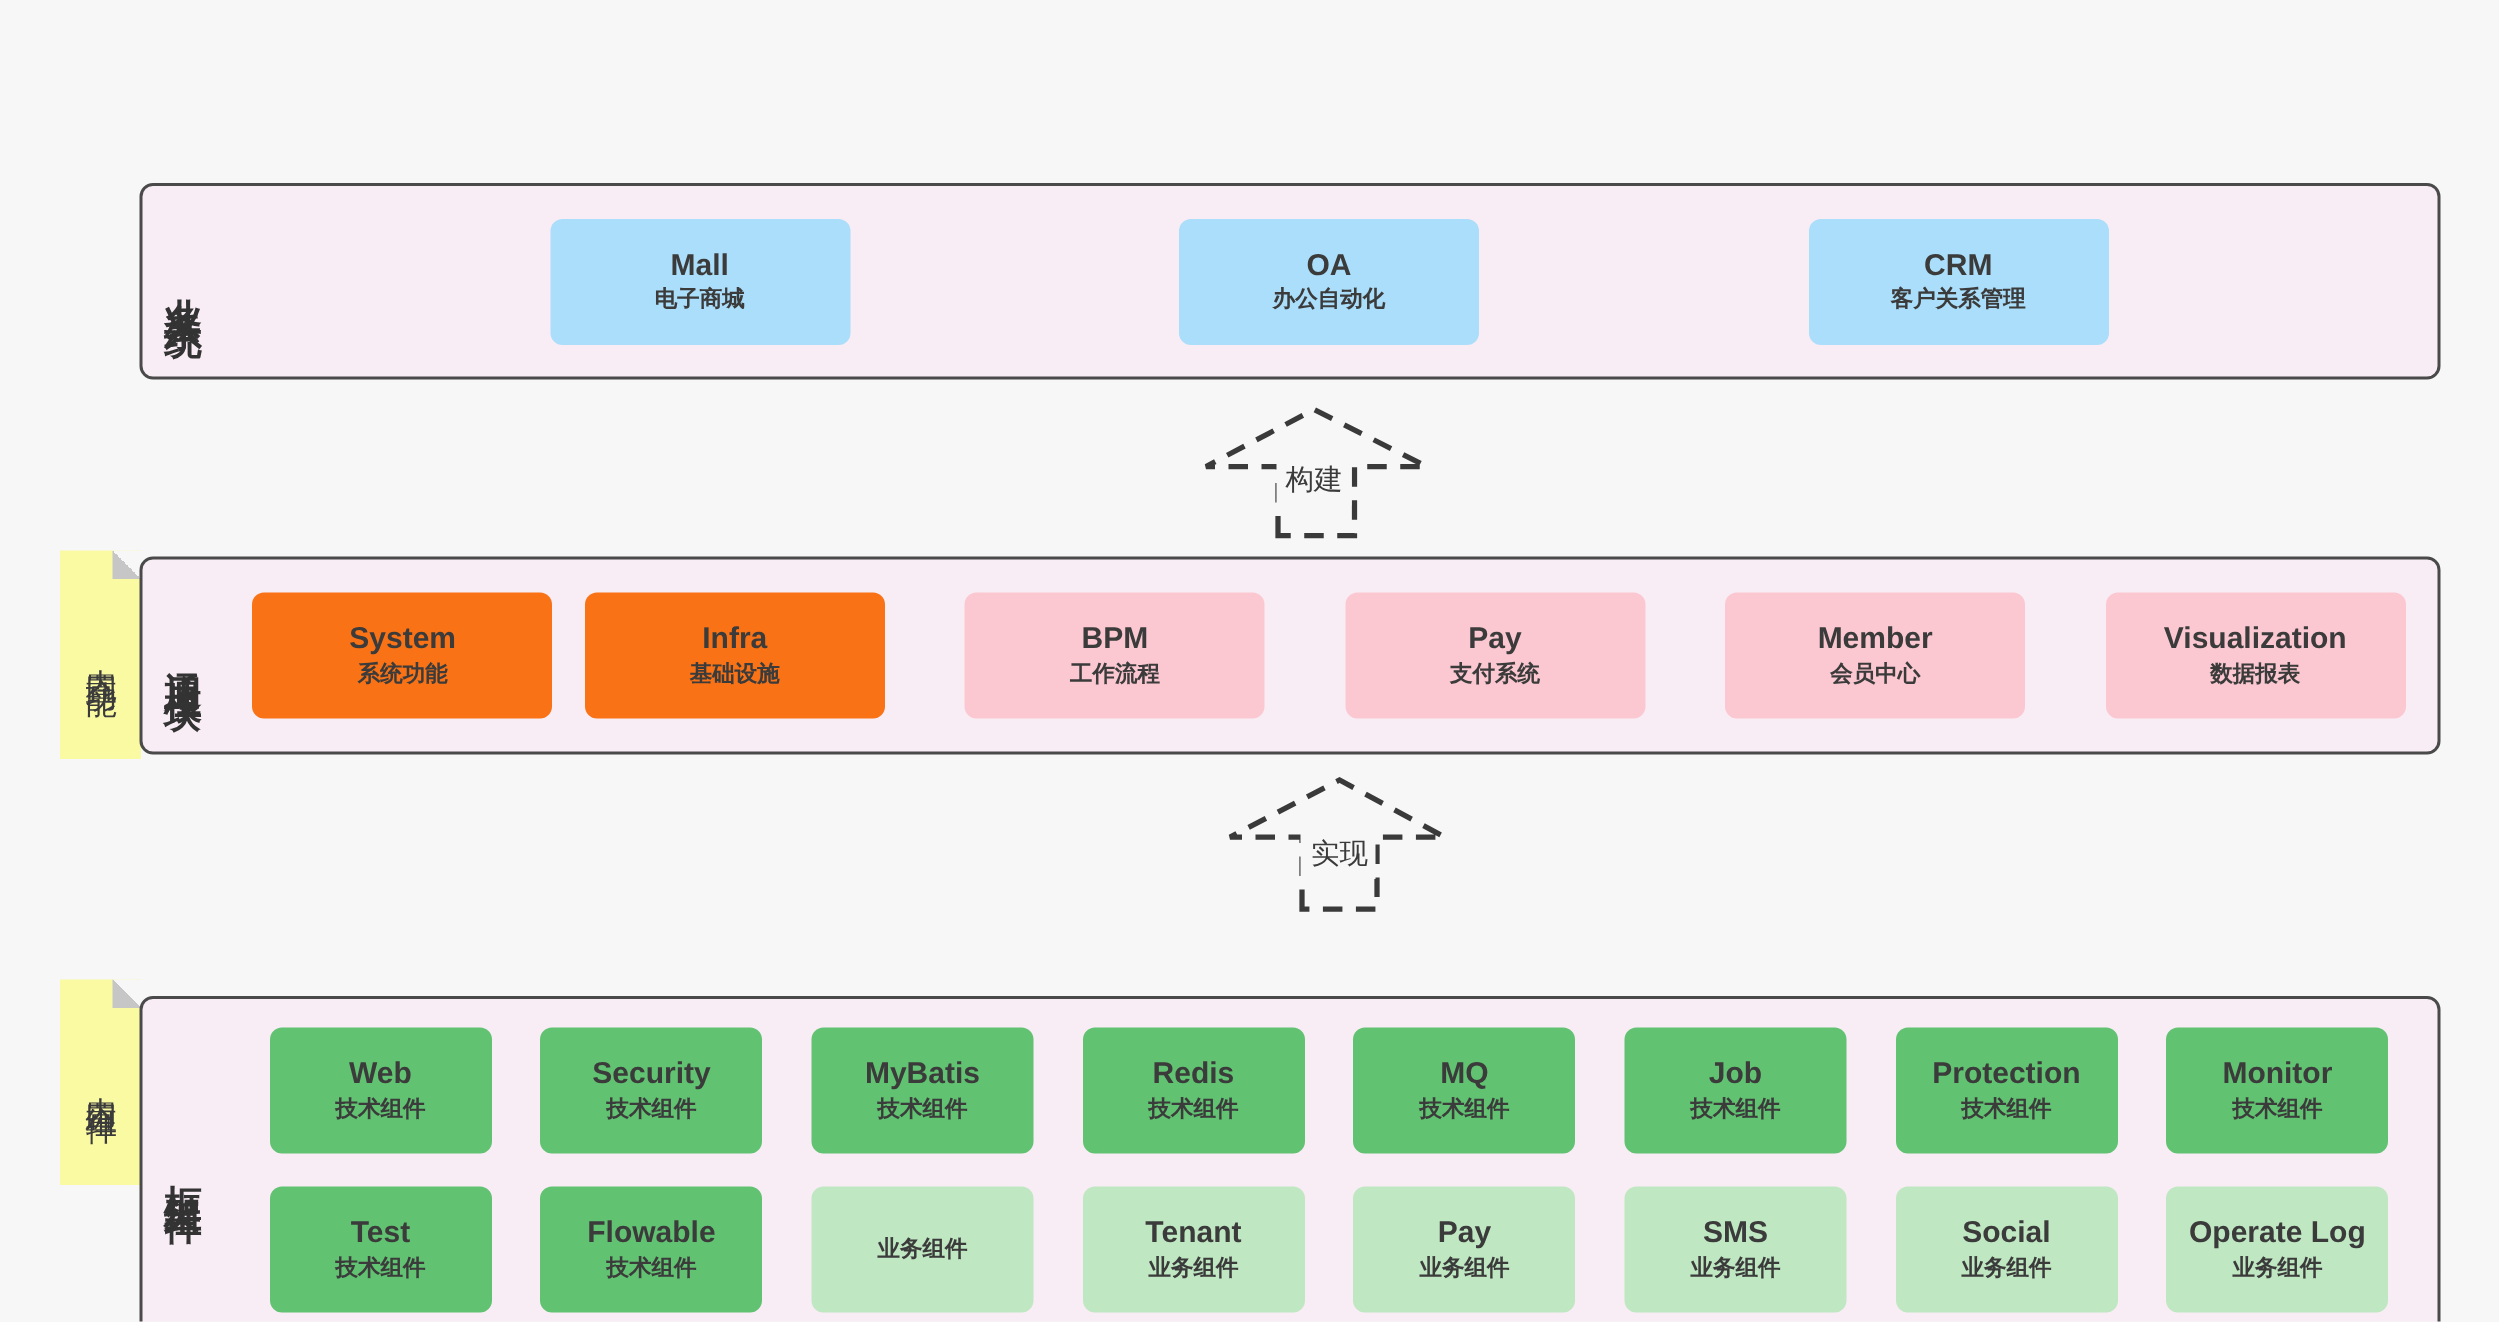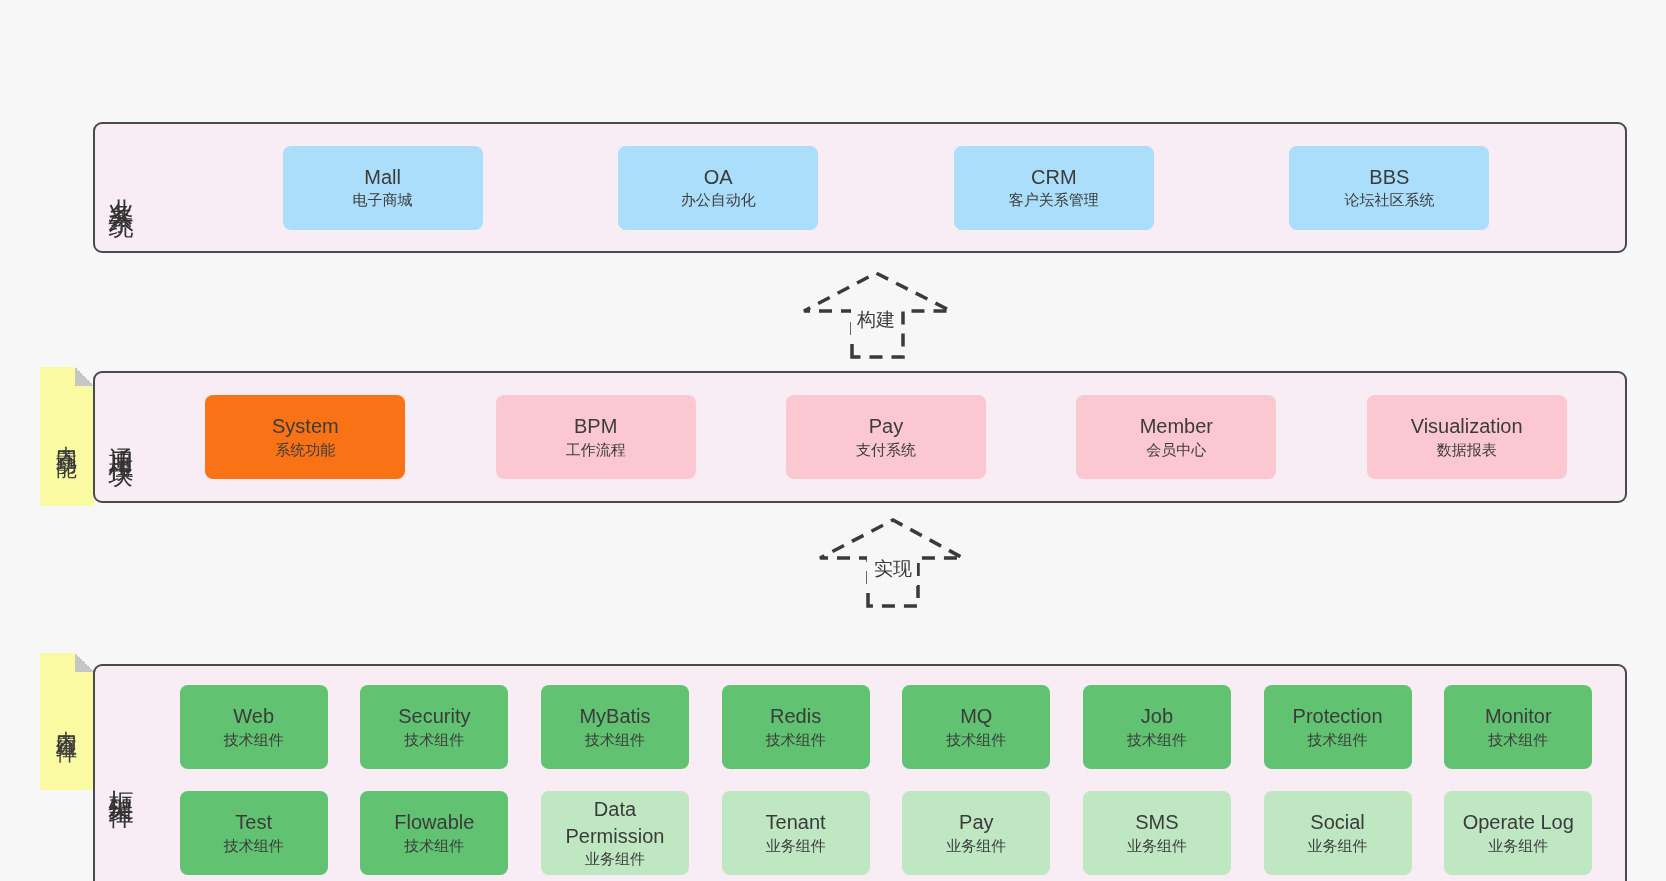--- a/index.html
+++ b/index.html
@@ -3,21 +3,21 @@
 <meta charset="utf-8">
 <style>
   html,body { margin:0; padding:0; }
   body { background:#f7f7f7; font-family:"Liberation Sans","DejaVu Sans",sans-serif; }
   .canvas { position:relative; width:1666px; height:881px; background:#f7f7f7; overflow:hidden; }
 
   
   .band {
     position:absolute; left:93px; width:1534px;
     background:#f8ecf5; border:2px solid #4a4a4a; border-radius:9px;
-    box-sizing:border-box; display:flex; z-index:2;
+    box-sizing:border-box; display:flex; z-index:2;font-weight:bold;
   }
   .band1 { top:122px; height:131px; }
   .band2 { top:371px; height:132px; }
   .band3 { top:636px; height:232px;margin-top:28px; }
 
   .band-label {
     flex:0 0 52px; display:flex; align-items:center; justify-content:center;
   }
   .vtext {
     writing-mode:vertical-rl; text-orientation:upright;
@@ -90,42 +90,42 @@
         <div class="box-sub">电子商城</div>
       </div>
       <div class="box" data-type="blue">
         <div class="box-title">OA</div>
         <div class="box-sub">办公自动化</div>
       </div>
       <div class="box" data-type="blue">
         <div class="box-title">CRM</div>
         <div class="box-sub">客户关系管理</div>
       </div>
-      <div class="box" data-type="blue">
-        <div class="box-title">BBS</div>
-        <div class="box-sub">论坛社区系统</div>
-      </div>
     </div>
   </section>
 
   <svg class="arrow arrow1" width="160" height="104" viewBox="0 0 160 104">
     <path class="arrow-path" d="M54 102 L54 56 L6 56 L78 18 L153 56 L105 56 L105 102 Z"></path>
     <rect class="arrow-label-bg" x="53" y="46" width="50" height="36"></rect>
     <text class="arrow-label" x="78" y="71">构建</text>
   </svg>
 
   <section class="band band2">
     <div class="band-label">
       <span class="vtext">通用模块</span>
     </div>
     <div class="row">
       <div class="box" data-type="red">
         <div class="box-title">System</div>
         <div class="box-sub">系统功能</div>
       </div>
+      <div class="box" data-type="red">
+        <div class="box-title">Infra</div>
+        <div class="box-sub">基础设施</div>
+      </div>
       <div class="box" data-type="pink">
         <div class="box-title">BPM</div>
         <div class="box-sub">工作流程</div>
       </div>
       <div class="box" data-type="pink">
         <div class="box-title">Pay</div>
         <div class="box-sub">支付系统</div>
       </div>
       <div class="box" data-type="pink">
         <div class="box-title">Member</div>
@@ -186,21 +186,20 @@
       <div class="row">
         <div class="box" data-type="green">
           <div class="box-title">Test</div>
           <div class="box-sub">技术组件</div>
         </div>
         <div class="box" data-type="green">
           <div class="box-title">Flowable</div>
           <div class="box-sub">技术组件</div>
         </div>
         <div class="box" data-type="green-light">
-          <div class="box-title">Data Permission</div>
           <div class="box-sub">业务组件</div>
         </div>
         <div class="box" data-type="green-light">
           <div class="box-title">Tenant</div>
           <div class="box-sub">业务组件</div>
         </div>
         <div class="box" data-type="green-light">
           <div class="box-title">Pay</div>
           <div class="box-sub">业务组件</div>
         </div>

